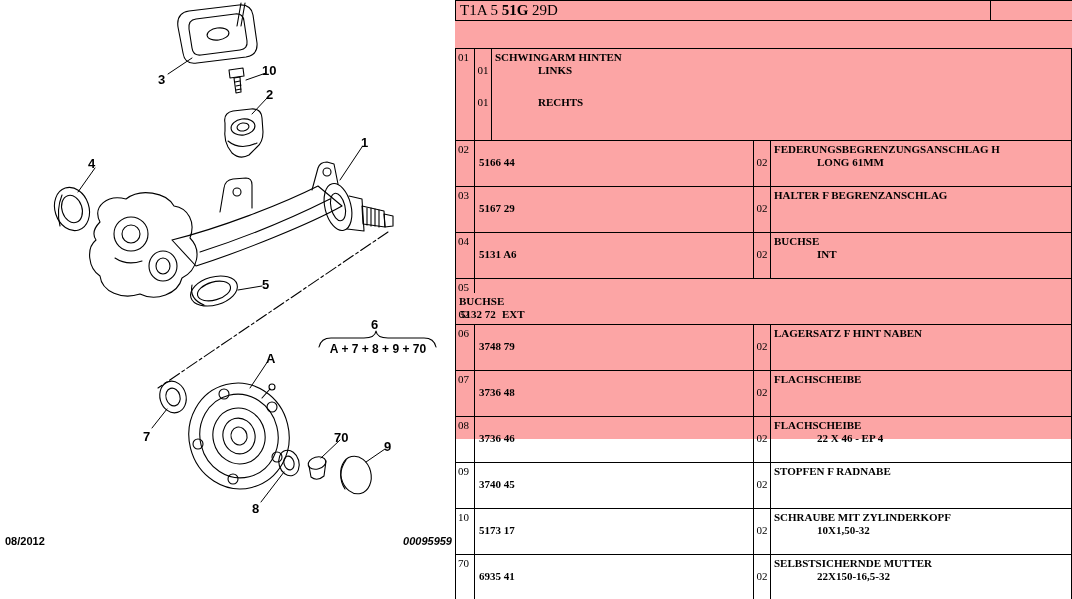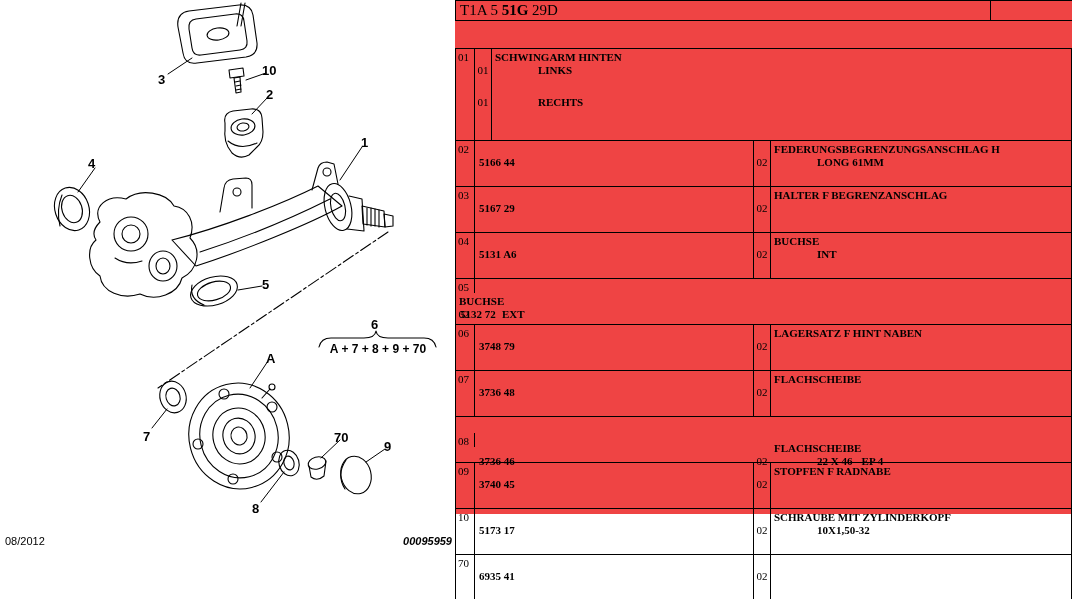--- a/index.html
+++ b/index.html
@@ -9,29 +9,29 @@
     font-family: "Liberation Serif", serif;
     color: #000;
   }
   .page { position: relative; width: 1072px; height: 599px; background: #fff; overflow: hidden; }
 
   
   .diagram-panel { position: absolute; left: 0; top: 0; width: 455px; height: 599px; background: #fff; }
   .diagram-panel svg { position: absolute; left: 0; top: 0; }
   .footer-date {
     position: absolute; left: 5px; top: 535px;
-    font-family: "Liberation Sans", sans-serif; font-weight: normal; font-size: 11px; text-align: right;
+    font-family: "Liberation Sans", sans-serif; font-weight: bold; font-size: 11px; text-align: right;
   }
   .footer-docnum {
     position: absolute; right: 3px; top: 535px;
     font-family: "Liberation Sans", sans-serif; font-weight: bold; font-size: 11px; font-style: italic;
   }
 
   
-  .right-panel { position: absolute; left: 455px; top: 0; width: 617px; height: 514px; background: #ef4444; }
+  .right-panel { position: absolute; left: 455px; top: 0; width: 617px; height: 439px; background: #fca5a5; }
   .header-bar {
     position: absolute; left: 0; top: 0; width: 617px; height: 21px;
     border-top: 1px solid #000; border-bottom: 1px solid #000; border-left: 1px solid #000;
   }
   .title-cell {
     position: absolute; left: 0; top: 0; width: 535px; height: 20px;
     border-right: 1px solid #000;
     font-size: 15px; padding: 1px 0 0 4px; white-space: nowrap;
   }
   .title-cell b { font-weight: bold; }
@@ -291,21 +291,21 @@
           <div class="cell part">
             <div class="part-num" style="top: 15px;">3736 48</div>
           </div>
           <div class="cell qty">
             <div class="qty-num" style="top: 15px;">02</div>
           </div>
           <div class="cell desc">
             <div class="desc-name">FLACHSCHEIBE</div>
           </div>
         </div>
-        <div class="trow" style="height: 46px; align-items: center;">
+        <div class="trow" style="height: 46px;">
           <div class="cell pos">08</div>
           <div class="cell part">
             <div class="part-num" style="top: 15px;">3736 46</div>
           </div>
           <div class="cell qty">
             <div class="qty-num" style="top: 15px;">02</div>
           </div>
           <div class="cell desc">
             <div class="desc-name">FLACHSCHEIBE</div>
             <div class="note" style="top: 15px;">22 X 46 - EP 4</div>
@@ -337,17 +337,21 @@
           </div>
         </div>
         <div class="trow" style="height: 46px;">
           <div class="cell pos">70</div>
           <div class="cell part">
             <div class="part-num" style="top: 15px;">6935 41</div>
           </div>
           <div class="cell qty">
             <div class="qty-num" style="top: 15px;">02</div>
           </div>
+          <div class="cell desc">
+            <div class="desc-name">SELBSTSICHERNDE MUTTER</div>
+            <div class="note" style="top: 15px;">22X150-16,5-32</div>
+          </div>
         </div>
       </div>
   </div>
 
 </div>
 
 </body></html>

